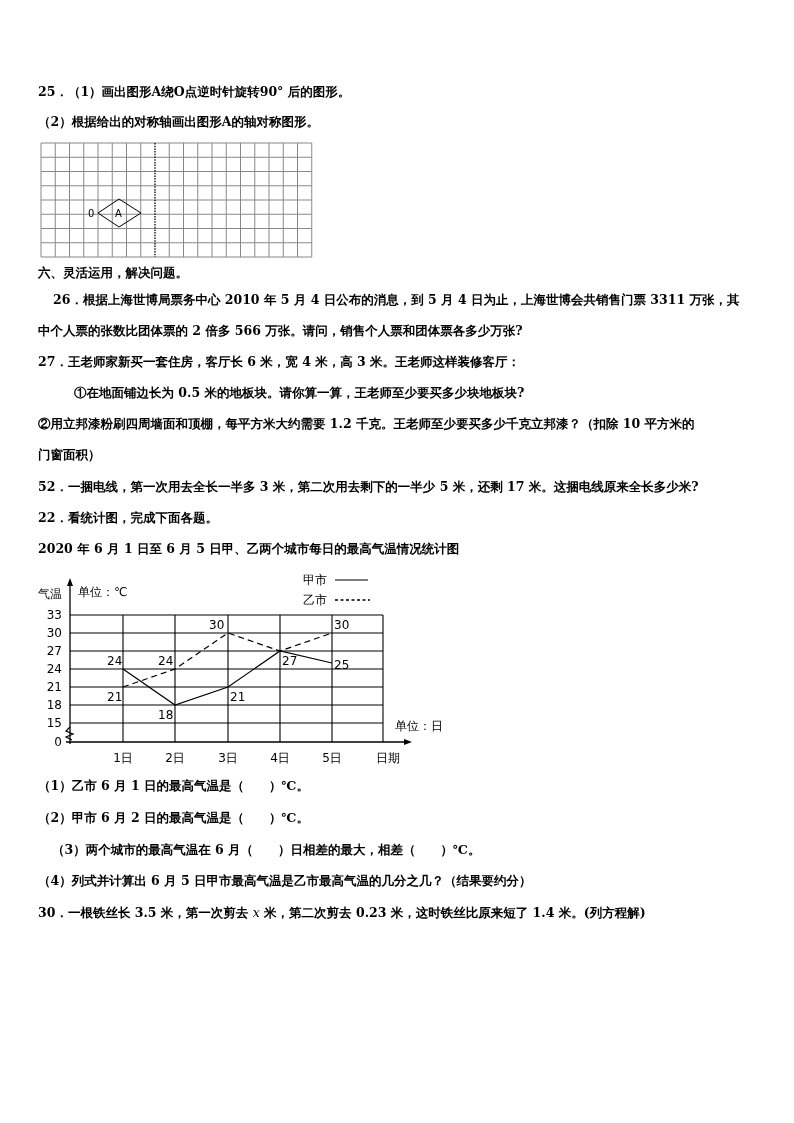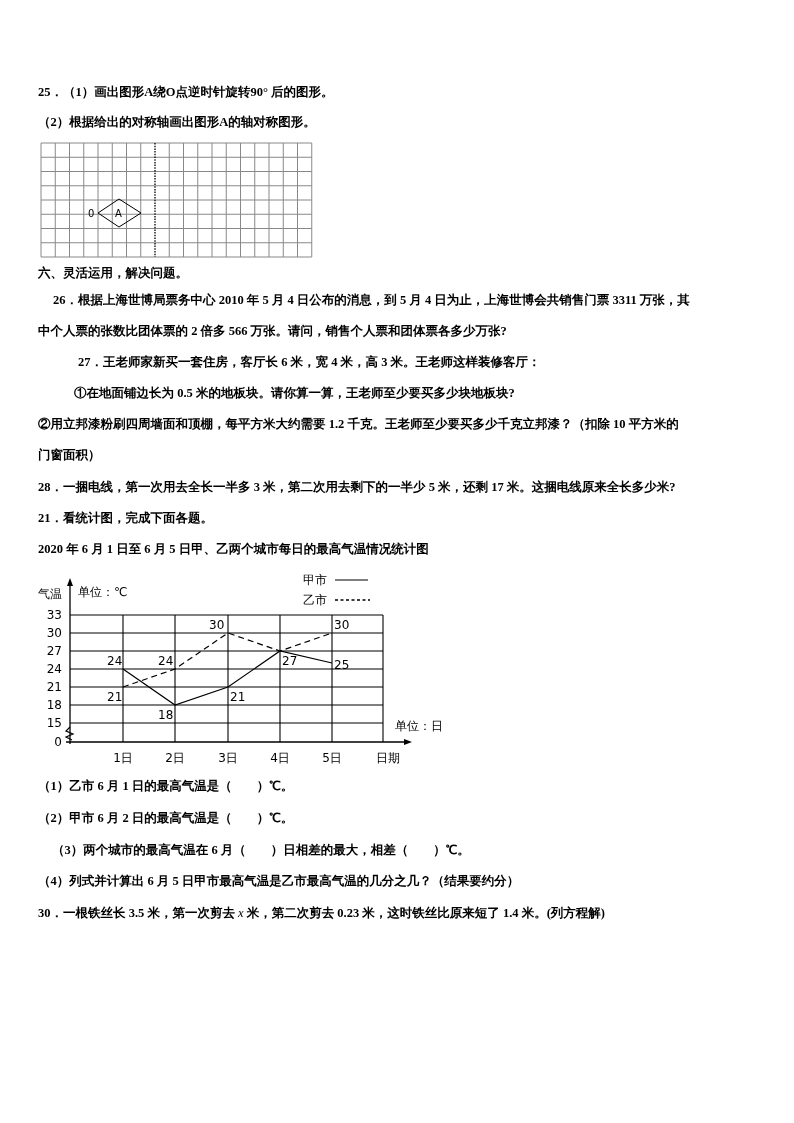--- a/index.html
+++ b/index.html
@@ -1,18 +1,18 @@
 <!DOCTYPE html>
 <html><head>
 <meta charset="utf-8">
 <style>
   html, body { margin: 0; padding: 0; background: #ffffff; }
   body { width: 794px; height: 1123px; position: relative; overflow: hidden;
          font-family: "DejaVu Serif", "Liberation Serif", serif; color: #000; }
-  .line { position: absolute; left: 38px; font-size: 12.5px; font-weight: bold; white-space: nowrap; line-height: 16px; font-family: Liberation Serif, serif; }
+  .line { position: absolute; left: 38px; font-size: 12.5px; font-weight: bold; white-space: nowrap; line-height: 16px; }
   .it { font-style: italic; font-weight: normal; }
   svg text { font-family: "DejaVu Sans", "Liberation Sans", sans-serif; }
 </style>
 </head>
 <body>
 
 <div class="line" style="top:84px;">25．（1）画出图形A绕O点逆时针旋转90° 后的图形。</div>
 <div class="line" style="top:114px;">（2）根据给出的对称轴画出图形A的轴对称图形。</div>
 
 <svg style="position:absolute; left:38px; top:140px;" width="280" height="122" viewBox="0 0 280 122">
@@ -50,28 +50,28 @@
   <polygon points="60,73 81,59 103,73 81,87" fill="none" stroke="#000" stroke-width="1"></polygon>
   <text x="50" y="77" font-size="10">0</text>
   <text x="77" y="77" font-size="10">A</text>
 </svg>
 
 <div class="line" style="top:265px;">六、灵活运用，解决问题。</div>
 
 <div class="line" style="top:292px;margin-left:15px;">26．根据上海世博局票务中心 2010 年 5 月 4 日公布的消息，到 5 月 4 日为止，上海世博会共销售门票 3311 万张，其</div>
 <div class="line" style="top:323px;">中个人票的张数比团体票的 2 倍多 566 万张。请问，销售个人票和团体票各多少万张?</div>
 
-<div class="line" style="top:354px;margin-left:40px;">27．王老师家新买一套住房，客厅长 6 米，宽 4 米，高 3 米。王老师这样装修客厅：</div>
+<div class="line" style="top:354px;">27．王老师家新买一套住房，客厅长 6 米，宽 4 米，高 3 米。王老师这样装修客厅：</div>
 <div class="line" style="top:385px;margin-left:36px;">①在地面铺边长为 0.5 米的地板块。请你算一算，王老师至少要买多少块地板块?</div>
 <div class="line" style="top:416px;">②用立邦漆粉刷四周墙面和顶棚，每平方米大约需要 1.2 千克。王老师至少要买多少千克立邦漆？（扣除 10 平方米的</div>
 <div class="line" style="top:447px;">门窗面积）</div>
 
-<div class="line" style="top:479px;">28．一捆电线，第一次用去全长一半多 3 米，第二次用去剩下的一半少 5 米，还剩 17 米。这捆电线原来全长多少米?</div>
+<div class="line" style="top:479px;">52．一捆电线，第一次用去全长一半多 3 米，第二次用去剩下的一半少 5 米，还剩 17 米。这捆电线原来全长多少米?</div>
 
-<div class="line" style="top:510px;">21．看统计图，完成下面各题。</div>
+<div class="line" style="top:510px;">22．看统计图，完成下面各题。</div>
 <div class="line" style="top:541px;text-align:right;">2020 年 6 月 1 日至 6 月 5 日甲、乙两个城市每日的最高气温情况统计图</div>
 
 <svg id="chart" style="position:absolute; left:0; top:0;" width="794" height="1123" viewBox="0 0 794 1123" pointer-events="none">
 
   <line x1="70" y1="744" x2="70" y2="582" stroke="#000" stroke-width="1.3"></line>
   <polygon points="70,578 67,586 73,586" fill="#000"></polygon>
 
   <line x1="66" y1="742" x2="408" y2="742" stroke="#000" stroke-width="1.3"></line>
   <polygon points="412,742 404,739 404,745" fill="#000"></polygon>
 

